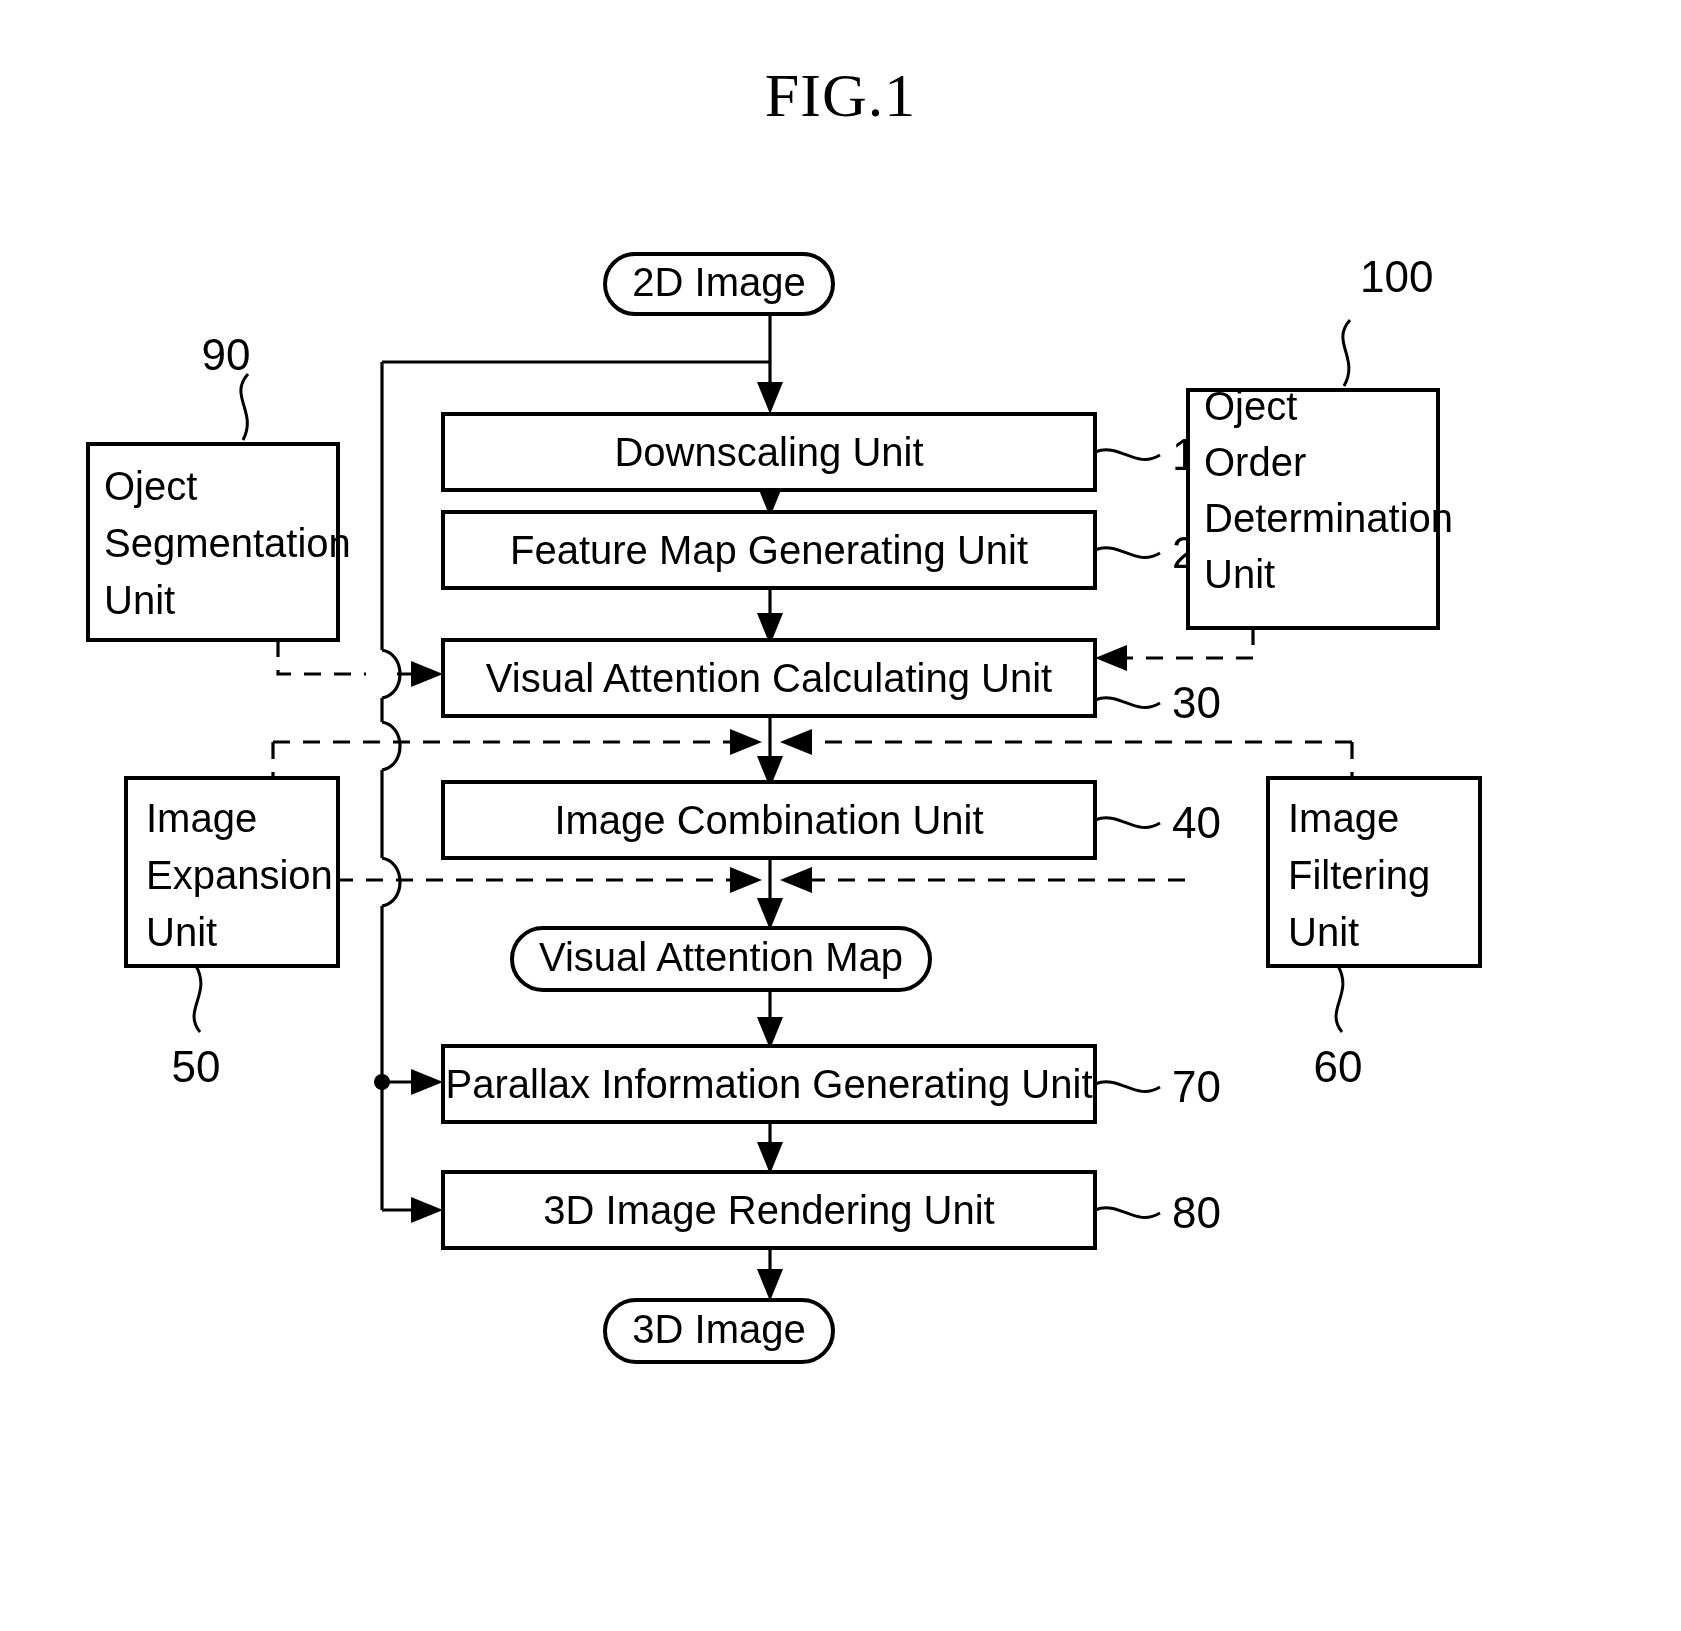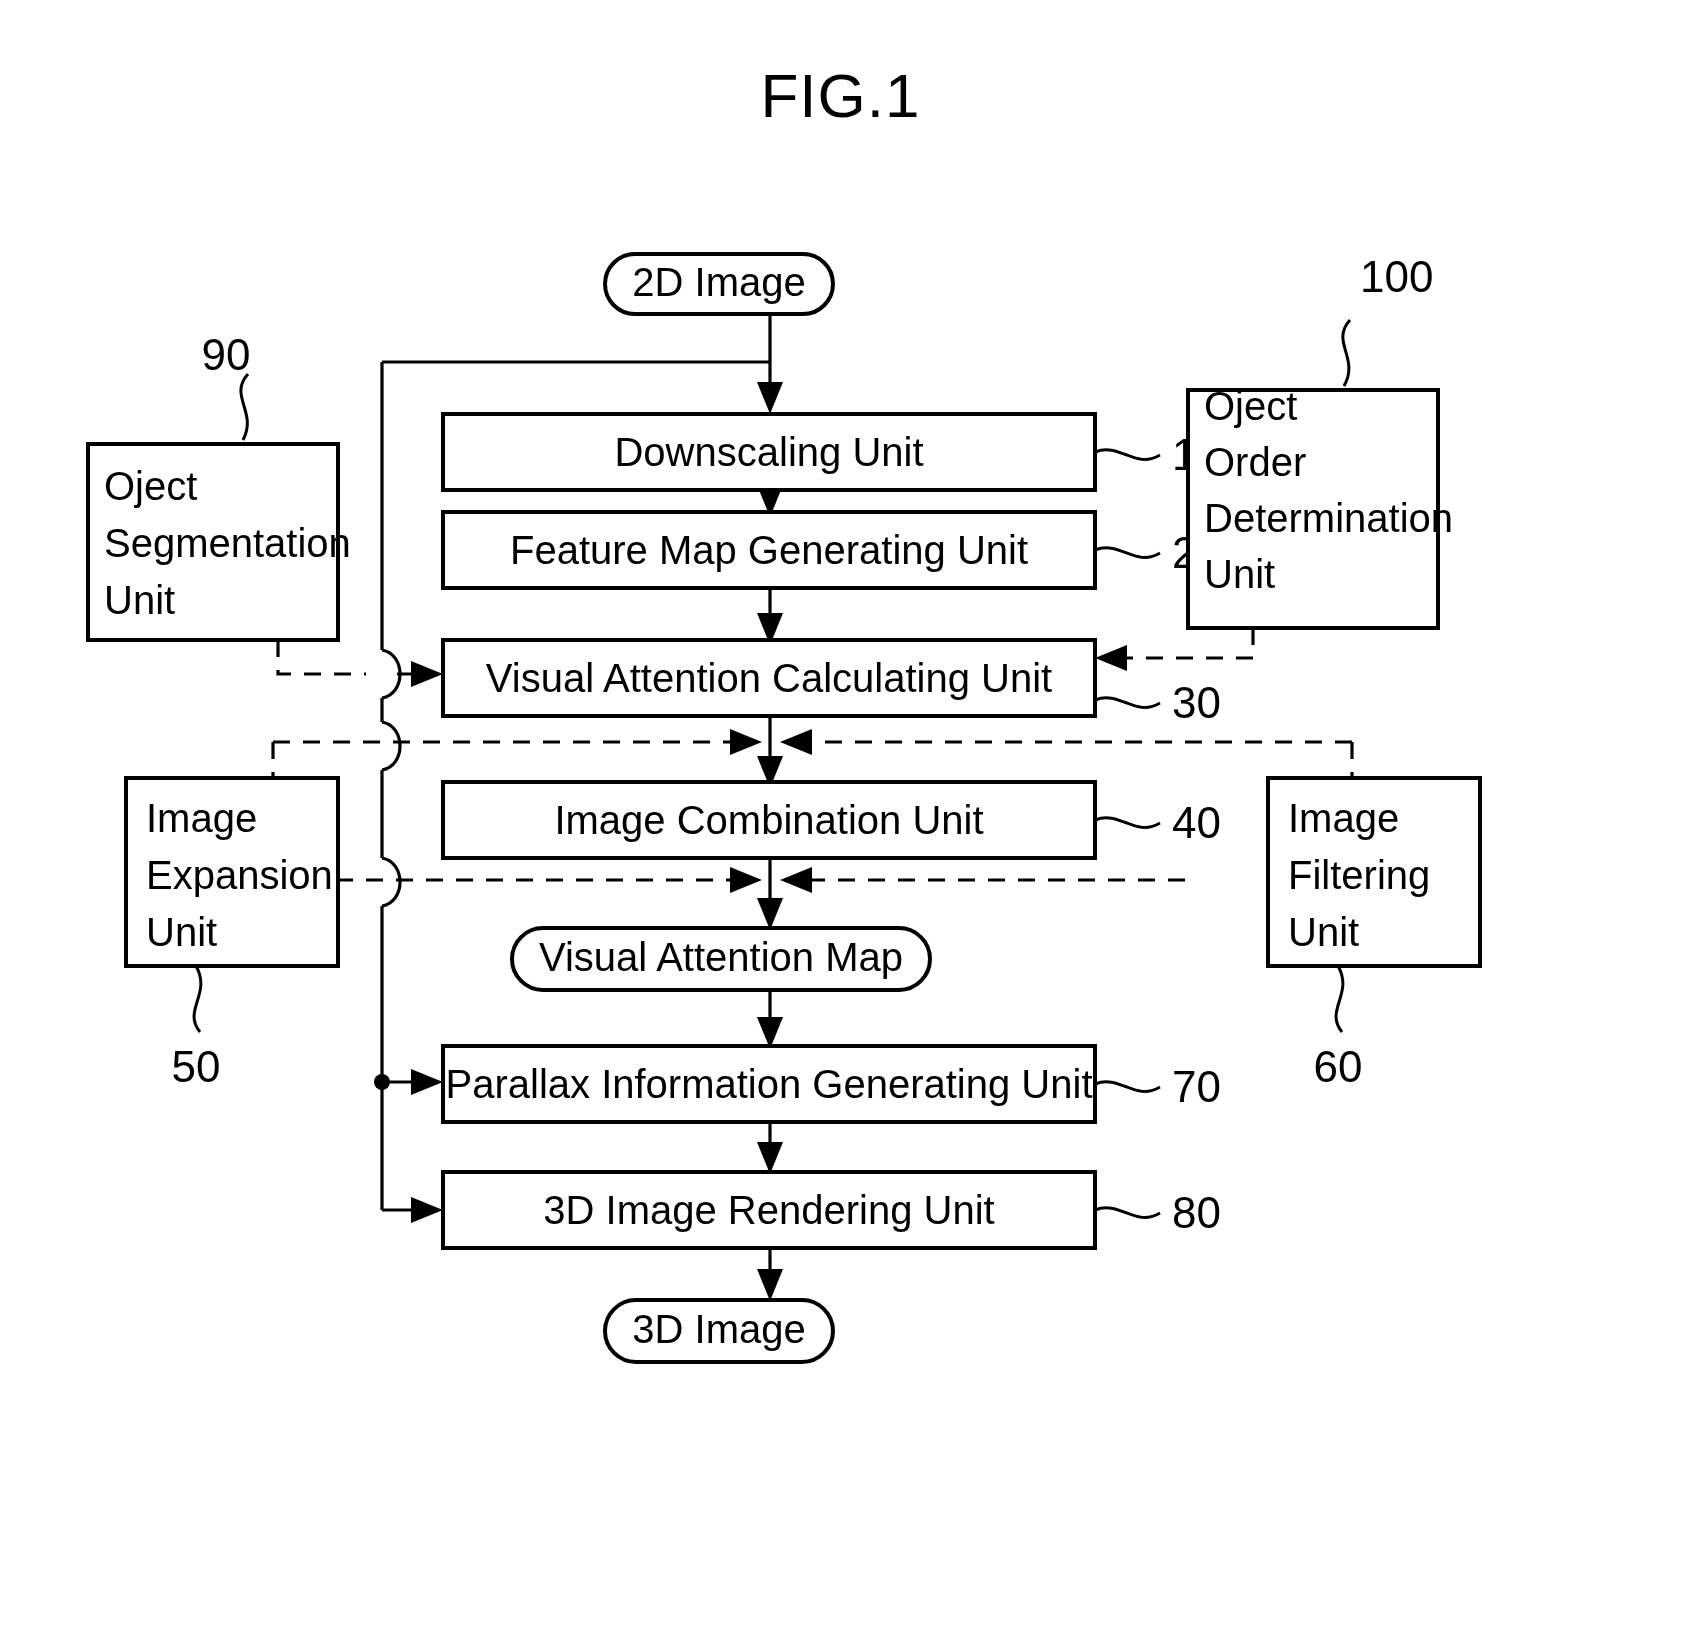--- a/index.html
+++ b/index.html
@@ -19,21 +19,21 @@
     width: 1681px;
     height: 1631px;
     background: #ffffff;
   }
   #fig-title {
     position: absolute;
     left: 0;
     top: 60px;
     width: 1681px;
     text-align: center;
-    font-family: Liberation Sans, sans-serif;
+    font-family: Liberation Serif, serif;
     font-size: 62px;
     letter-spacing: 1px;
     color: #000000;
   }
   svg#diagram {
     position: absolute;
     left: 0;
     top: 0;
     width: 1681px;
     height: 1631px;

